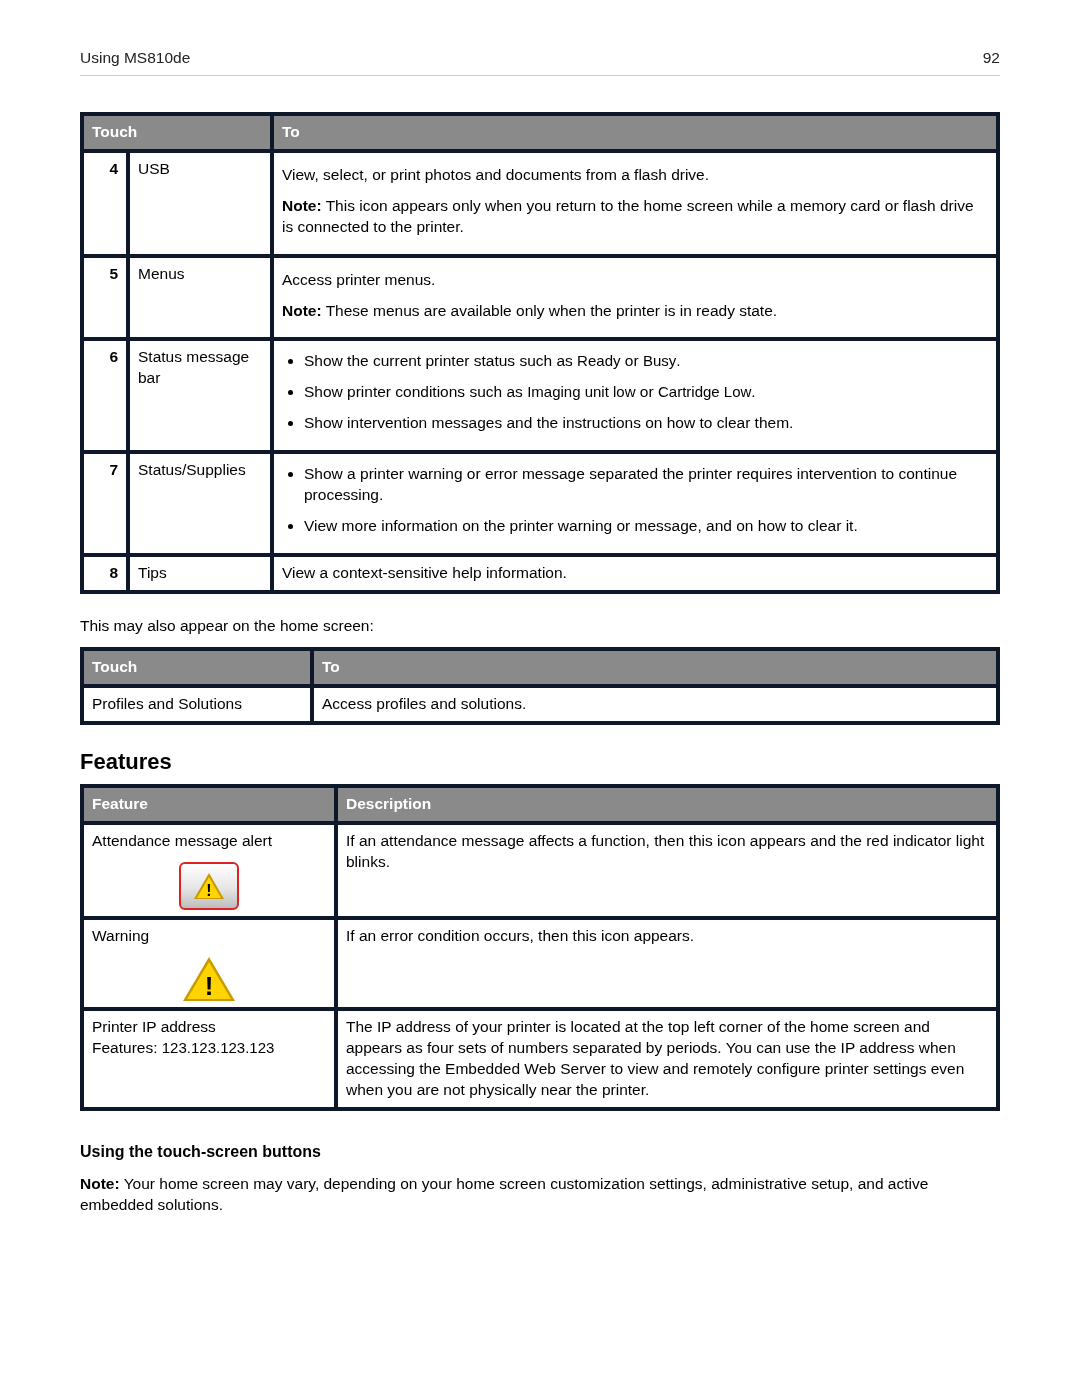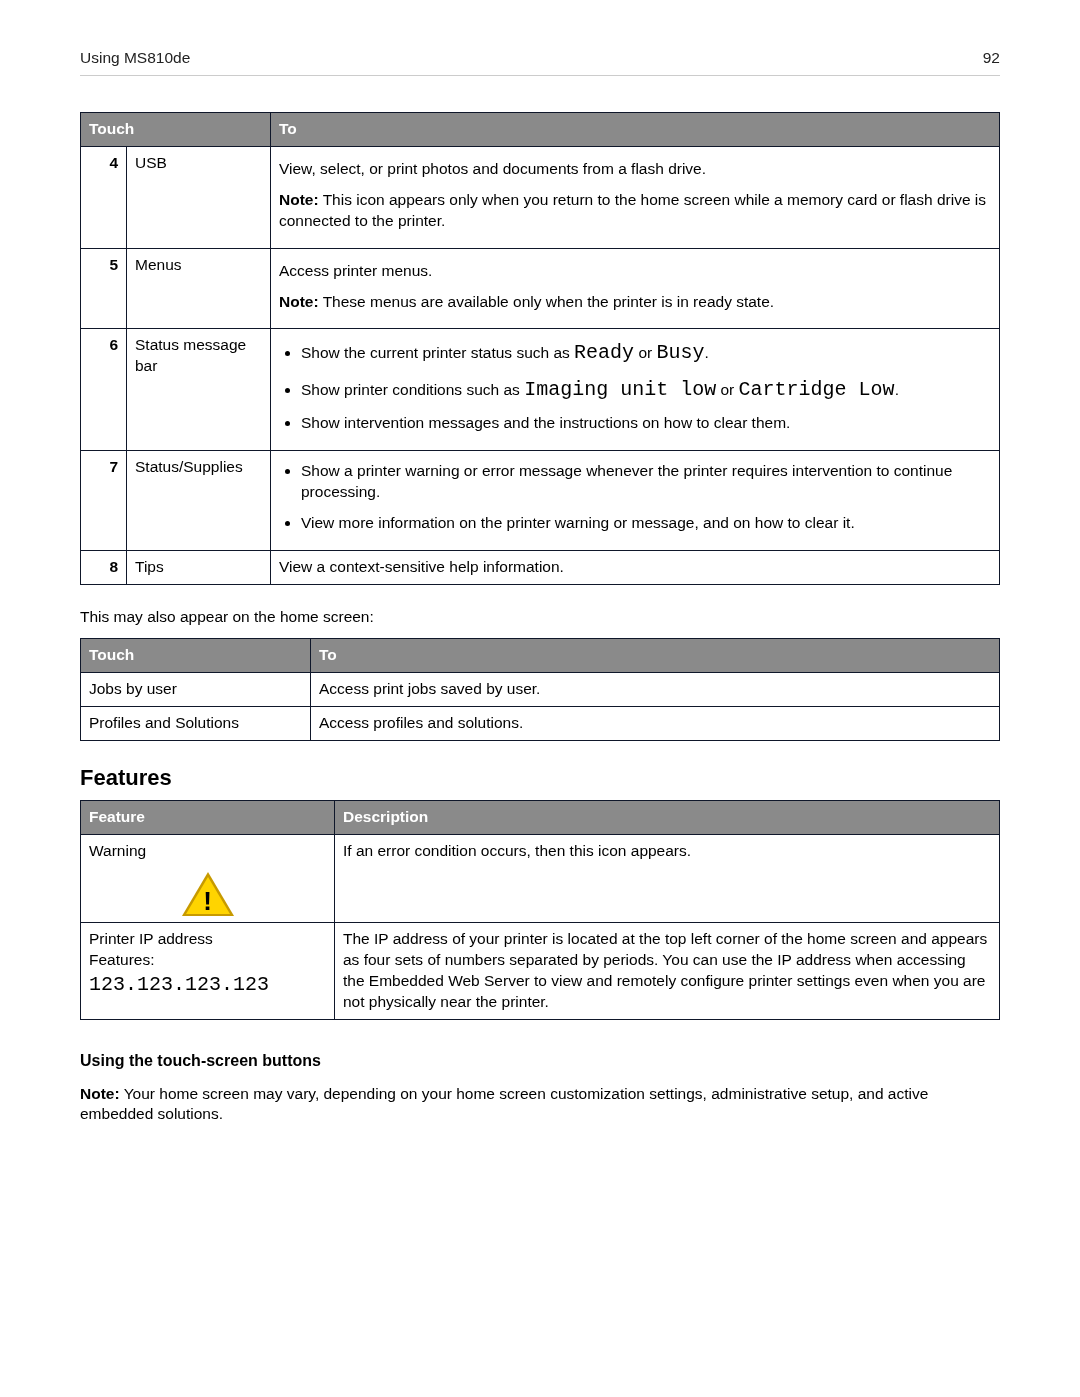--- a/index.html
+++ b/index.html
@@ -21,36 +21,36 @@
     border-bottom: 1px solid #ccc;
     margin-bottom: 36px;
     align-items: center;
   }
   table {
     border-collapse: collapse;
     width: 100%;
     margin-bottom: 22px;
   }
   th, td {
-    border: 1px solid #0f172a;
+    border: 4px solid #0f172a;
     padding: 6px 8px;
     text-align: left;
     vertical-align: top;
   }
   th {
     background: #8a8a8a;
     color: #fff;
     font-weight: 600;
   }
   .num-col { width: 46px; text-align: right; font-weight: 700; }
   .touch-col { width: 144px; }
   .intro { margin: 14px 0 10px 0; }
   ul.bullets { margin: 0; padding-left: 22px; }
   ul.bullets li { margin: 4px 0 10px 0; }
-  .mono { font-family: Liberation Mono, monospace; font-size: 20px; }
+  .mono { font-family: Liberation Sans, sans-serif; font-size: 15px; }
   .bold { font-weight: 700; }
   h3.features { font-size: 22px; font-weight: 700; margin: 18px 0 8px 0; }
   h2.section { font-size: 16px; font-weight: 700; margin: 30px 0 12px 0; }
   .feature-col { width: 254px; }
   .icon-wrap { margin-top: 10px; display: flex; justify-content: center; }
   .alert-box {
     width: 60px; height: 48px;
     border: 2px solid #d22;
     border-radius: 6px;
     background: linear-gradient(#fff,#e6e6e6 55%,#bdbdbd);
@@ -160,21 +160,21 @@
           </li>
         </ul>
       </td>
     </tr>
 
     <tr>
       <td class="num-col">7</td>
       <td class="touch-col">Status/Supplies</td>
       <td>
         <ul class="bullets">
-          <li>Show a printer warning or error message whenever the printer requires intervention to continue processing.</li>
+          <li>Show a printer warning or error message separated the printer requires intervention to continue processing.</li>
           <li>View more information on the printer warning or message, and on how to clear it.</li>
         </ul>
       </td>
     </tr>
 
     <tr>
       <td class="num-col">8</td>
       <td class="touch-col">Tips</td>
       <td>View a context-sensitive help information.</td>
     </tr>
@@ -185,40 +185,49 @@
 
 <table>
   <thead>
     <tr>
       <th style="width:230px">Touch</th>
       <th>To</th>
     </tr>
   </thead>
   <tbody>
     <tr>
-      <td>Jobs by user</td>
-      <td>Access print jobs saved by user.</td>
-    </tr>
-    <tr>
       <td>Profiles and Solutions</td>
       <td>Access profiles and solutions.</td>
     </tr>
   </tbody>
 </table>
 
 <h3 class="features">Features</h3>
 
 <table>
   <thead>
     <tr>
       <th class="feature-col">Feature</th>
       <th>Description</th>
     </tr>
   </thead>
   <tbody>
+    <tr>
+      <td class="feature-col">
+        <span>Attendance message alert</span>
+        <div class="icon-wrap">
+          <div class="alert-box">
+              <div class="tri">
+                <span class="bang">!</span>
+              </div>
+            </div>
+        </div>
+      </td>
+      <td>If an attendance message affects a function, then this icon appears and the red indicator light blinks.</td>
+    </tr>
     <tr>
       <td class="feature-col">
         <span>Warning</span>
         <div class="icon-wrap">
           <div class="tri-big">
               <span class="bang">!</span>
             </div>
         </div>
       </td>
       <td>If an error condition occurs, then this icon appears.</td>

